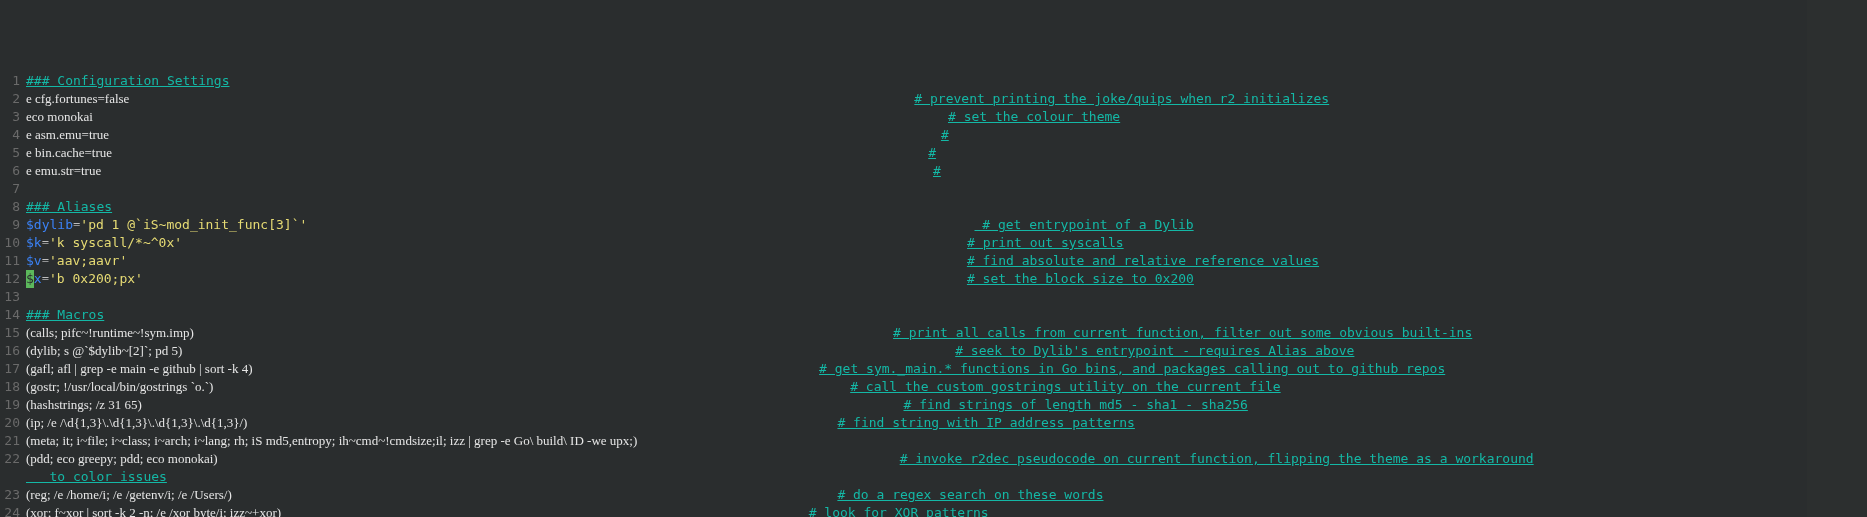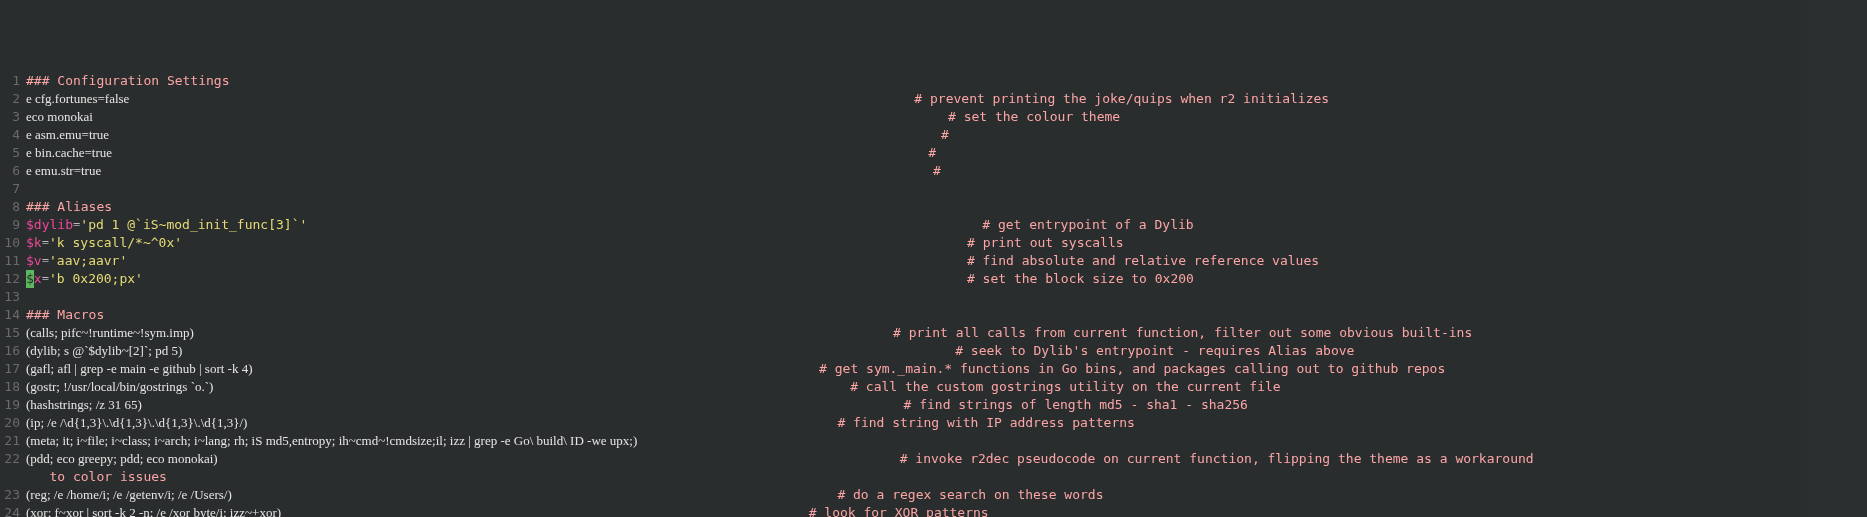--- a/index.html
+++ b/index.html
@@ -23,22 +23,22 @@
     padding-right: 6px;
     user-select: none;
     flex-shrink: 0;
   }
   .code {
     flex: 1;
     position: relative;
   }
   .line { height: 18px; }
   .tok-white   { color: #e6e6e6; font-family: Liberation Serif, serif; }
-  .tok-gray    { color: #fca5a5; }
-  .tok-blue    { color: #ec4899; }
+  .tok-gray    { color: #14b8a6; text-decoration: underline; }
+  .tok-blue    { color: #3b82f6; }
   .tok-yellow  { color: #e6db74; }
   .cursor {
     display: inline-block;
     background: #5cb85c;
     color: #2a2d2e;
   }
   .codecell { display: inline-block; vertical-align: top; }
   .minimap {
     position: absolute;
     right: 0;

